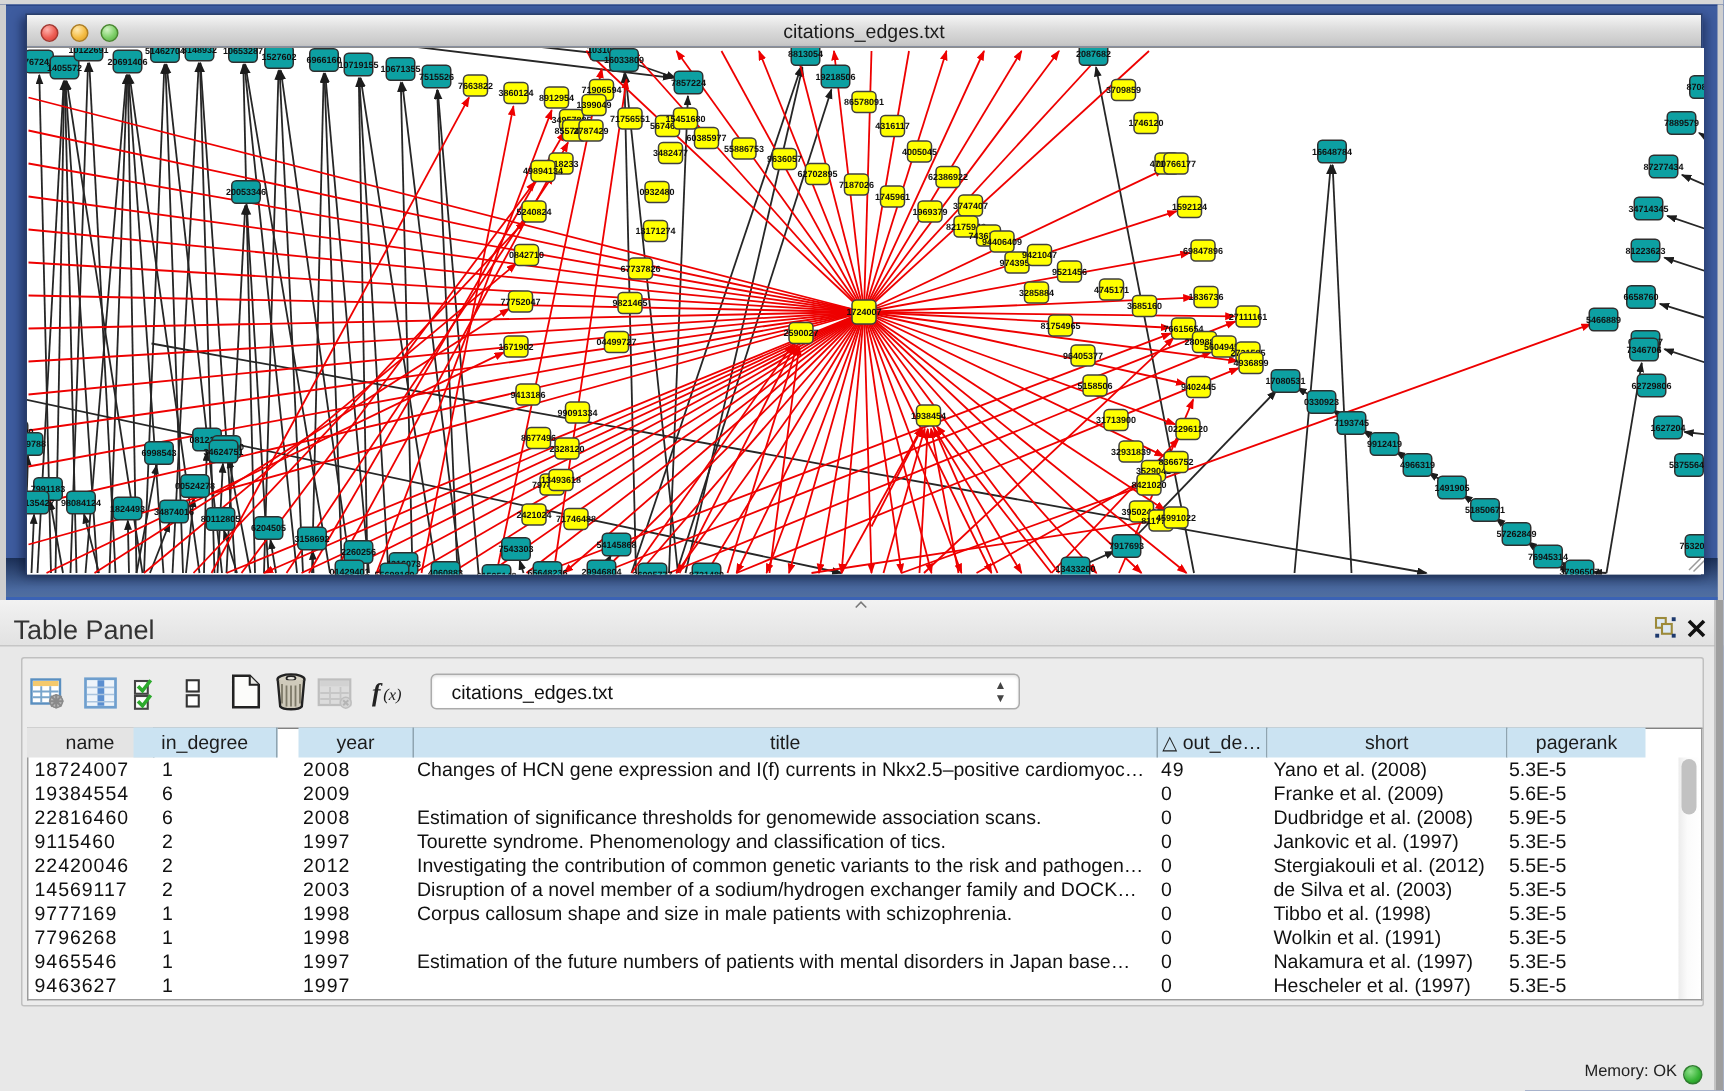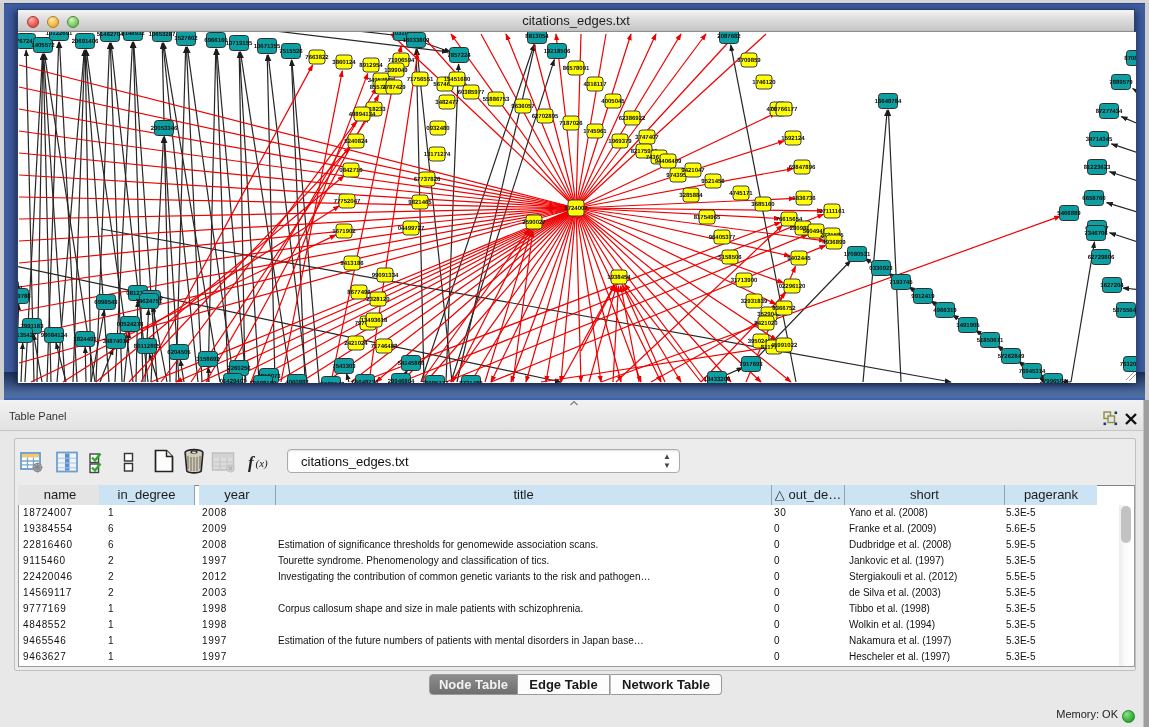--- a/index.html
+++ b/index.html
@@ -11,31 +11,31 @@
 #desk .rightgray{left:1145px;top:3px;width:4px;height:397px;background:#cfcfcf}
 #desk .botband{left:4px;top:372px;width:1141px;height:28px;background:linear-gradient(#1c3057,#4a699f 75%,#53719f)}
 #win{left:17px;top:9px;width:1118px;height:373px;border:1px solid #2a3f6b;box-shadow:-3px 2px 6px rgba(10,20,50,.5),3px 2px 6px rgba(10,20,50,.4)}
 #titlebar{left:0;top:0;width:1116px;height:22px;background:linear-gradient(#f5f5f5,#dcdcdc 45%,#c9c9c9 90%,#bfbfbf);border-bottom:1px solid #8e8e8e}
 #titlebar .t{width:100%;text-align:center;font-size:13px;color:#1c1c1c;line-height:22px}
 .tl{position:absolute;top:15px;width:12px;height:12px;border-radius:50%}
 #canvas{left:0;top:22px;width:1116px;height:351px;background:#fff}
 
 #tp{left:0;top:400px;width:1149px;height:327px;background:#e8e8e8}
 #tpbar{left:0;top:0;width:1149px;height:31px;background:linear-gradient(#f2f2f2,#e2e2e2);border-bottom:1px solid #c6c6c6}
-#tpbar .lbl{left:9px;top:10px;font-size:11px;color:#333}
+#tpbar .lbl{left:9px;top:10px;font-size:18px;color:#333}
 #container{left:14px;top:38px;width:1122px;height:233px;background:#ececec;border:1px solid #c0c0c0;border-radius:2px}
 .ticon{position:absolute;top:50px}
 #combo{left:287px;top:49px;width:393px;height:24px;background:#fff;border:1px solid #ababab;border-radius:4px;box-shadow:inset 0 1px 2px rgba(0,0,0,.12)}
 #combo .txt{left:13px;top:4px;font-size:13px;color:#111}
 #combo .arr{left:372px;top:2px;font-size:8px;color:#444;line-height:9px;text-align:center;width:14px}
 
 #thead{left:18px;top:85px;width:1075px;height:20px}
 .hc{position:absolute;top:0;height:20px;background:#cbe3f2;border-right:1px solid #8fa4b0;font-size:13px;color:#1c1c1c;text-align:center;line-height:20px}
 #tbl{left:18px;top:85px;width:1117px;height:182px;background:#fff;border:1px solid #9b9b9b;border-top:1px solid #828282}
-.trow{position:absolute;left:0;width:1149px;height:16px;font-size:10px;color:#111}
+.trow{position:absolute;left:0;width:1149px;height:16px;font-size:13px;color:#111}
 .trow span{position:absolute;top:0;white-space:nowrap;line-height:16px}
 .trow .n{letter-spacing:0.65px}
 #scroll{left:1119px;top:105px;width:15px;height:161px;background:linear-gradient(90deg,#ececec,#fbfbfb 40%,#fff)}
 #thumb{left:1121px;top:106px;width:10px;height:37px;background:#c2c2c2;border-radius:5px}
 
 #tabs{left:429px;top:274px;width:293px;height:21px}
 .seg{position:absolute;top:0;height:21px;border:1px solid #9a9a9a;font-size:13px;font-weight:bold;text-align:center;line-height:19px}
 #memory{left:0;top:308px;width:1118px;text-align:right;font-size:11px;color:#222}
 #memled{left:1122px;top:310px;width:13px;height:13px;border-radius:50%;background:radial-gradient(circle at 35% 30%,#8ee08a,#35b335 60%,#1f8f1f);border:1px solid #2f7d2f}
 </style></head><body>
@@ -636,32 +636,33 @@
         <text x="1" y="15.5" font-family="Liberation Serif, serif" font-style="italic" font-weight="bold" font-size="17" fill="#222222">f</text>
         <text x="8.5" y="14.5" font-family="Liberation Serif, serif" font-style="italic" font-size="11" fill="#1a1a1a">(x)</text>
       </svg></div>
  <div id="combo" class="abs">
       <div class="txt abs">citations_edges.txt</div>
       <div class="arr abs">▲<br>▼</div>
     </div>
  <div id="tbl" class="abs"></div>
  <div id="thead" class="abs">
   <div class="hc" style="left:0;width:85px;background:#e4e4e4">name</div>
-  <div class="hc" style="left:81px;width:96px">in_degree</div>
+  <div class="hc" style="left:71px;width:96px">in_degree</div>
   <div class="hc" style="left:181px;width:77px">year</div>
   <div class="hc" style="left:258px;width:496px">title</div>
   <div class="hc" style="left:754px;width:73px">△ out_de…</div>
   <div class="hc" style="left:827px;width:160px">short</div>
   <div class="hc" style="left:987px;width:92px;border-right:none">pagerank</div>
  </div>
  <div class="trow" style="top:105px">
       <span class="n" style="left:23px">18724007</span>
       <span class="n" style="left:108px">1</span>
       <span class="n" style="left:202px">2008</span>
-      <span class="n" style="left:774px">30</span>
+      <span style="left:278px;width:488px;overflow:hidden">Changes of HCN gene expression and I(f) currents in Nkx2.5–positive cardiomyoc…</span>
+      <span class="n" style="left:774px">49</span>
       <span style="left:849px">Yano et al. (2008)</span>
       <span style="left:1006px">5.3E-5</span>
     </div>
     <div class="trow" style="top:121px">
       <span class="n" style="left:23px">19384554</span>
       <span class="n" style="left:108px">6</span>
       <span class="n" style="left:202px">2009</span>
       <span class="n" style="left:774px">0</span>
       <span style="left:849px">Franke et al. (2009)</span>
       <span style="left:1006px">5.6E-5</span>
@@ -690,39 +691,40 @@
       <span class="n" style="left:202px">2012</span>
       <span style="left:278px;width:488px;overflow:hidden">Investigating the contribution of common genetic variants to the risk and pathogen…</span>
       <span class="n" style="left:774px">0</span>
       <span style="left:849px">Stergiakouli et al. (2012)</span>
       <span style="left:1006px">5.5E-5</span>
     </div>
     <div class="trow" style="top:185px">
       <span class="n" style="left:23px">14569117</span>
       <span class="n" style="left:108px">2</span>
       <span class="n" style="left:202px">2003</span>
+      <span style="left:278px;width:488px;overflow:hidden">Disruption of a novel member of a sodium/hydrogen exchanger family and DOCK…</span>
       <span class="n" style="left:774px">0</span>
       <span style="left:849px">de Silva et al. (2003)</span>
       <span style="left:1006px">5.3E-5</span>
     </div>
     <div class="trow" style="top:201px">
       <span class="n" style="left:23px">9777169</span>
       <span class="n" style="left:108px">1</span>
       <span class="n" style="left:202px">1998</span>
       <span style="left:278px;width:488px;overflow:hidden">Corpus callosum shape and size in male patients with schizophrenia.</span>
       <span class="n" style="left:774px">0</span>
       <span style="left:849px">Tibbo et al. (1998)</span>
       <span style="left:1006px">5.3E-5</span>
     </div>
     <div class="trow" style="top:217px">
-      <span class="n" style="left:23px">4848552</span>
+      <span class="n" style="left:23px">7796268</span>
       <span class="n" style="left:108px">1</span>
       <span class="n" style="left:202px">1998</span>
       <span class="n" style="left:774px">0</span>
-      <span style="left:849px">Wolkin et al. (1994)</span>
+      <span style="left:849px">Wolkin et al. (1991)</span>
       <span style="left:1006px">5.3E-5</span>
     </div>
     <div class="trow" style="top:233px">
       <span class="n" style="left:23px">9465546</span>
       <span class="n" style="left:108px">1</span>
       <span class="n" style="left:202px">1997</span>
       <span style="left:278px;width:488px;overflow:hidden">Estimation of the future numbers of patients with mental disorders in Japan base…</span>
       <span class="n" style="left:774px">0</span>
       <span style="left:849px">Nakamura et al. (1997)</span>
       <span style="left:1006px">5.3E-5</span>
@@ -730,20 +732,15 @@
     <div class="trow" style="top:249px">
       <span class="n" style="left:23px">9463627</span>
       <span class="n" style="left:108px">1</span>
       <span class="n" style="left:202px">1997</span>
       <span class="n" style="left:774px">0</span>
       <span style="left:849px">Hescheler et al. (1997)</span>
       <span style="left:1006px">5.3E-5</span>
     </div>
  <div id="scroll" class="abs"></div>
     <div id="thumb" class="abs"></div>
- <div id="tabs" class="abs">
-  <div class="seg" style="left:0;width:89px;background:linear-gradient(#8d8d8d,#6f6f6f);color:#f2f2f2;border-radius:4px 0 0 4px">Node Table</div>
-  <div class="seg" style="left:89px;width:92px;background:#fdfdfd;color:#1a1a1a;border-left:none">Edge Table</div>
-  <div class="seg" style="left:181px;width:112px;background:#fdfdfd;color:#1a1a1a;border-left:1px solid #bbb;border-radius:0 4px 4px 0">Network Table</div>
- </div>
  <div id="memory" class="abs">Memory: OK</div>
  <div id="memled" class="abs"></div>
 </div>
 
 </body></html>

